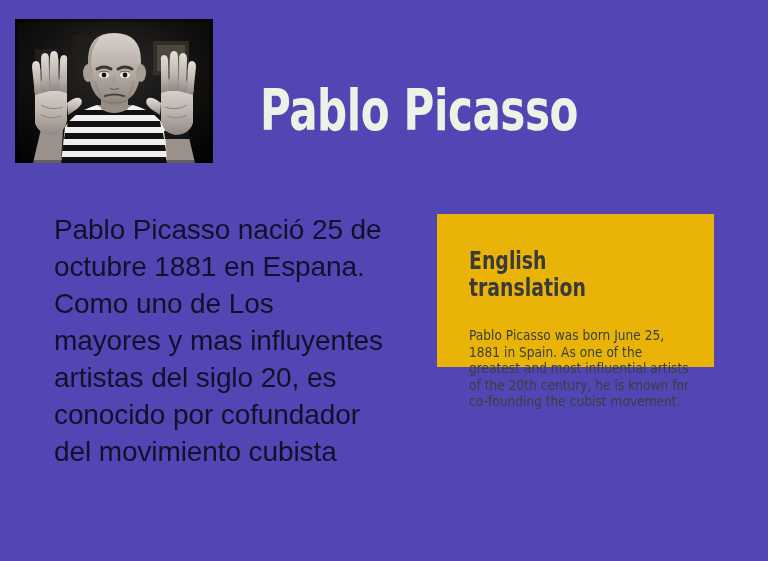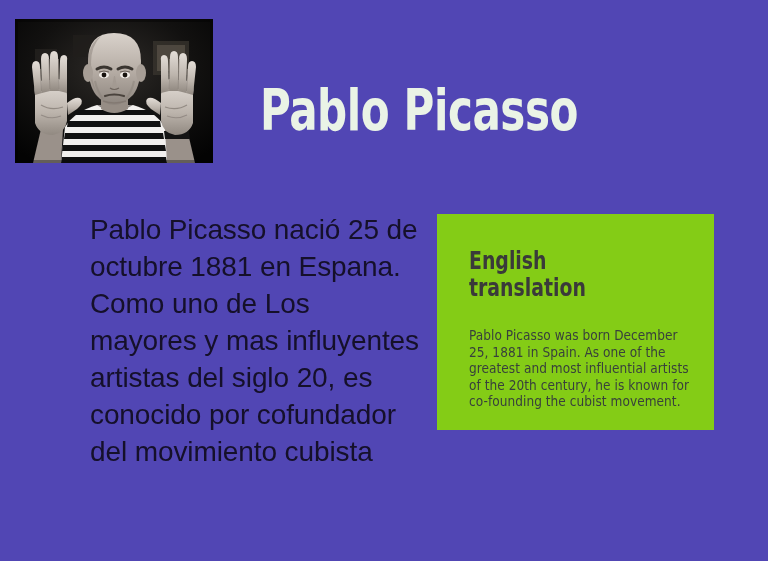--- a/index.html
+++ b/index.html
@@ -51,31 +51,30 @@
     position: absolute;
     left: 54px;
     top: 211px;
     width: 330px;
     font-family: "Liberation Sans", sans-serif;
     font-weight: 400;
     font-size: 28px;
     line-height: 37px;
     color: #15102a;
     letter-spacing: -0.1px;
-    margin-left: 36px;
   }
 
   
   #translation-card {
     position: absolute;
     left: 437px;
     top: 214px;
     width: 277px;
-    height: 216px;
-    background: #84cc16;
+    height: 153px;
+    background: #eab308;
   }
   #translation-heading {
     position: absolute;
     left: 32px;
     top: 33px;
     width: 220px;
     font-family: "DejaVu Sans Condensed", "Liberation Sans Narrow", "Liberation Sans", sans-serif;
     font-weight: 700;
     font-size: 25px;
     line-height: 27px;
@@ -227,16 +226,16 @@
       </g>
     </svg>
   </div>
 
   <div id="slide-title">Pablo Picasso</div>
 
   <div id="spanish-body">Pablo Picasso nació 25 de octubre 1881 en Espana. Como uno de Los mayores y mas influyentes artistas del siglo 20, es conocido por cofundador del movimiento cubista</div>
 
   <div id="translation-card">
     <div id="translation-heading">English translation</div>
-    <div id="translation-body">Pablo Picasso was born December 25, 1881 in Spain. As one of the greatest and most influential artists of the 20th century, he is known for co-founding the cubist movement.</div>
+    <div id="translation-body">Pablo Picasso was born June 25, 1881 in Spain. As one of the greatest and most influential artists of the 20th century, he is known for co-founding the cubist movement.</div>
   </div>
 
 </div>
 
 </body></html>

